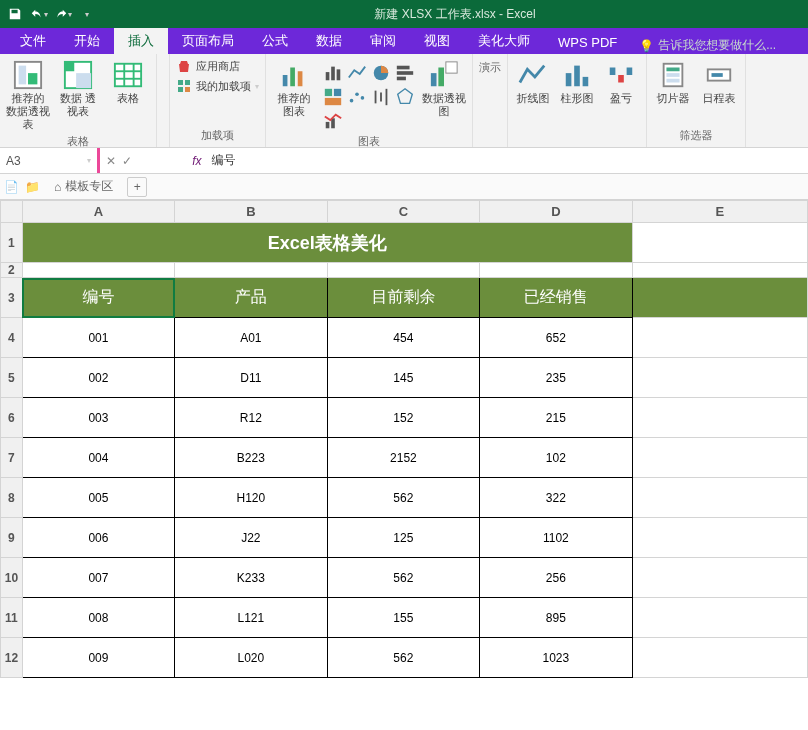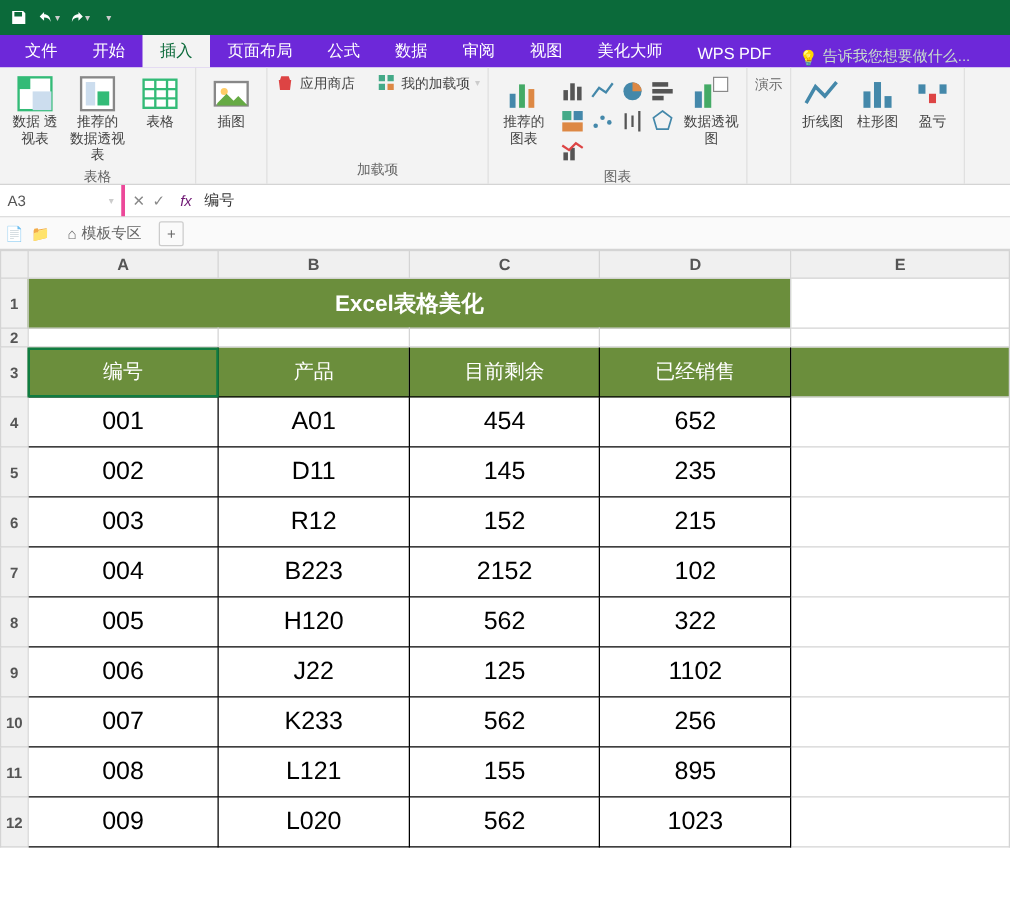--- a/index.html
+++ b/index.html
@@ -19,48 +19,48 @@
 .ribbon-tabs .tell { display: flex; align-items: center; gap: 4px; color: #c8dccc; font-size: 12px; margin-left: 8px; }
 
 
 .ribbon { display: flex; height: 94px; background: #f3f3f3; border-bottom: 1px solid #d4d4d4; }
 .group { display: flex; flex-direction: column; border-right: 1px solid #e0e0e0; padding: 4px 6px 2px 6px; }
 .group .buttons { display: flex; gap: 6px; flex: 1; align-items: flex-start; }
 .group .grp-label { text-align: center; font-size: 11px; color: #666; padding: 2px 0; }
 .bigbtn { display: flex; flex-direction: column; align-items: center; width: 44px; font-size: 11px; color: #444; gap: 2px; padding-top: 2px; }
 .bigbtn .ico { width: 30px; height: 30px; display: flex; align-items: center; justify-content: center; }
 .bigbtn .lbl { text-align: center; line-height: 1.2; }
-.smallstack { display: flex; flex-direction: row; gap: 17px; font-size: 11px; color: #444; justify-content: center; }
+.smallstack { display: flex; flex-direction: column; gap: 4px; font-size: 11px; color: #444; justify-content: center; }
 .smallstack .sitem { display: flex; align-items: center; gap: 4px; }
 .smallstack .sico { width: 16px; height: 16px; }
 .gallery { display: flex; gap: 2px; align-items: flex-start; padding-top: 4px; }
 .gallery .gico { width: 22px; height: 22px; border: 1px solid transparent; }
 .gallery .gcol { display: flex; flex-direction: column; gap: 2px; }
 
 
 .fbar { display: flex; height: 26px; border-bottom: 1px solid #d4d4d4; align-items: center; font-size: 12px; background: #fff; }
 .fbar .namebox { width: 100px; padding: 0 6px; border-right: 3px solid #ec4899; height: 100%; display: flex; align-items: center; justify-content: space-between; color: #555; }
 .fbar .fbtns { display: flex; padding: 0 6px; gap: 6px; color: #888; }
-.fbar .fx { font-style: italic; color: #701a75; padding: 0 6px; }
+.fbar .fx { font-style: italic; color: #701a75; padding: 0 6px; margin-left: 48px; }
 .fbar .finput { flex: 1; padding: 0 4px; color: #333; }
 
 
 .sheettabs { display: flex; height: 26px; border-bottom: 1px solid #d4d4d4; align-items: center; font-size: 12px; color: #666; padding: 0 4px; gap: 6px; background: #fafafa; }
 .sheettabs .stab { padding: 2px 8px; display: flex; align-items: center; gap: 4px; }
 .sheettabs .plus { width: 20px; height: 20px; border: 1px solid #ccc; border-radius: 2px; display: flex; align-items: center; justify-content: center; }
 
 
 .gridwrap { position: relative; overflow: hidden; height: 530px; }
 .grid { border-collapse: collapse; table-layout: fixed; }
 .grid th, .grid td { border: 1px solid #d4d4d4; font-size: 13px; }
 .grid .corner { width: 22px; height: 22px; background: #f0f0f0; }
 .grid .colhead { background: #f0f0f0; color: #555; text-align: center; height: 22px; }
 .grid .rowhead { width: 22px; background: #f0f0f0; color: #555; text-align: center; font-size: 12px; }
 .grid .cw { width: 156px; }
-.grid td.cell { height: 40px; text-align: center; font-size: 20px; background: #fff; }
+.grid td.cell { height: 40px; text-align: center; font-size: 12px; background: #fff; }
 .grid tr.tr-title td.merged { background: #6b8e3c; color: #fff; font-weight: bold; font-size: 18px; height: 30px; }
 .grid tr.tr-blank td.cell { height: 14px; }
 .grid tr.tr-head td.cell { background: #6b8e3c; color: #fff; font-weight: 500; height: 40px; font-size: 16px; }
 .grid tr.data td.cell { border: 1px solid #000; }
 .grid tr.tr-head td.cell { border: 1px solid #000; }
 .grid td.selcell { outline: 2px solid #107c41; outline-offset: -2px; }
 .grid .colhead.last { width: 180px; }
 
 
 .ico svg, .sico svg, .gico svg { width: 100%; height: 100%; }
@@ -85,20 +85,21 @@
     <div class="qbtn">
         <svg viewBox="0 0 16 16">
           <path d="M10 3l4 4-4 4V8c-3 0-5 1-6 4 0-5 3-7 6-7V3z"></path>
         </svg>
         <span class="chev">▾</span>
       </div>
     <div class="qbtn">
         <span class="chev">▾</span>
       </div>
   </div>
+  <div class="title">新建 XLSX 工作表.xlsx - Excel</div>
 </div>
 
 <div class="ribbon-tabs">
   <div class="tab">文件</div>
   <div class="tab">开始</div>
   <div class="tab active">插入</div>
   <div class="tab">页面布局</div>
   <div class="tab">公式</div>
   <div class="tab">数据</div>
   <div class="tab">审阅</div>
@@ -110,68 +111,56 @@
     <span>告诉我您想要做什么...</span>
   </div>
 </div>
 
 <div class="ribbon">
   <div class="group">
     <div class="buttons">
       <div class="bigbtn">
         <div class="ico">
             <svg viewBox="0 0 32 32">
+              <rect x="2" y="2" width="28" height="28" fill="#fff" stroke="#888" stroke-width="2"></rect>
+              <rect x="6" y="6" width="8" height="20" fill="#cde"></rect>
+              <rect x="16" y="14" width="10" height="12" fill="#3b7"></rect>
+            </svg>
+          </div>
+        <div class="lbl">推荐的
+数据透视表</div>
+      </div>
+      <div class="bigbtn">
+        <div class="ico">
+            <svg viewBox="0 0 32 32">
               <rect x="2" y="2" width="28" height="28" fill="#fff" stroke="#3b7" stroke-width="2"></rect>
               <rect x="2" y="2" width="10" height="10" fill="#3b7"></rect>
               <rect x="14" y="14" width="16" height="16" fill="#cde"></rect>
             </svg>
           </div>
         <div class="lbl">数据
 透视表</div>
-      </div>
-      <div class="bigbtn">
-        <div class="ico">
-            <svg viewBox="0 0 32 32">
-              <rect x="2" y="2" width="28" height="28" fill="#fff" stroke="#888" stroke-width="2"></rect>
-              <rect x="6" y="6" width="8" height="20" fill="#cde"></rect>
-              <rect x="16" y="14" width="10" height="12" fill="#3b7"></rect>
-            </svg>
-          </div>
-        <div class="lbl">推荐的
-数据透视表</div>
       </div>
       <div class="bigbtn">
         <div class="ico">
             <svg viewBox="0 0 32 32">
               <rect x="2" y="4" width="28" height="24" fill="#fff" stroke="#3b7" stroke-width="2"></rect>
               <line x1="2" y1="12" x2="30" y2="12" stroke="#3b7" stroke-width="2"></line>
               <line x1="2" y1="20" x2="30" y2="20" stroke="#3b7" stroke-width="2"></line>
               <line x1="12" y1="4" x2="12" y2="28" stroke="#3b7" stroke-width="2"></line>
               <line x1="22" y1="4" x2="22" y2="28" stroke="#3b7" stroke-width="2"></line>
             </svg>
           </div>
         <div class="lbl">表格</div>
       </div>
     </div>
     <div class="grp-label">表格</div>
   </div>
 
   <div class="group">
-    <div class="buttons">
-      <div class="bigbtn">
-        <div class="ico">
-            <svg viewBox="0 0 32 32">
-              <rect x="2" y="6" width="28" height="20" fill="#fff" stroke="#888" stroke-width="2"></rect>
-              <circle cx="10" cy="14" r="3" fill="#fc6"></circle>
-              <path d="M4 24l8-8 6 6 4-4 8 8H4z" fill="#6a4"></path>
-            </svg>
-          </div>
-        <div class="lbl">插图</div>
-      </div>
-    </div>
     <div class="grp-label"></div>
   </div>
 
   <div class="group">
     <div class="buttons">
       <div class="smallstack">
         <div class="sitem">
           <div class="sico"><svg viewBox="0 0 16 16">
                 <path d="M3 6h10l-1 8H4L3 6zm2-3h6l1 3H4l1-3z" fill="#d44"></path>
               </svg></div>
@@ -299,20 +288,45 @@
               <rect x="4" y="8" width="6" height="8" fill="#48a"></rect>
               <rect x="13" y="16" width="6" height="8" fill="#d44"></rect>
               <rect x="22" y="8" width="6" height="8" fill="#48a"></rect>
             </svg>
           </div>
         <div class="lbl">盈亏</div>
       </div>
     </div>
   </div>
 
+  <div class="group">
+    <div class="buttons">
+      <div class="bigbtn" style="width:40px">
+        <div class="ico">
+            <svg viewBox="0 0 32 32">
+              <rect x="6" y="4" width="20" height="24" fill="#fff" stroke="#888" stroke-width="2"></rect>
+              <rect x="9" y="8" width="14" height="4" fill="#4a8"></rect>
+              <rect x="9" y="14" width="14" height="4" fill="#cde"></rect>
+              <rect x="9" y="20" width="14" height="4" fill="#cde"></rect>
+            </svg>
+          </div>
+        <div class="lbl">切片器</div>
+      </div>
+      <div class="bigbtn" style="width:40px">
+        <div class="ico">
+            <svg viewBox="0 0 32 32">
+              <rect x="4" y="10" width="24" height="12" fill="#fff" stroke="#888" stroke-width="2"></rect>
+              <rect x="8" y="14" width="12" height="4" fill="#48a"></rect>
+            </svg>
+          </div>
+        <div class="lbl">日程表</div>
+      </div>
+    </div>
+    <div class="grp-label">筛选器</div>
+  </div>
 </div>
 
 <div class="fbar">
   <div class="namebox">
     <span>A3</span>
     <span class="chev">▾</span>
   </div>
   <div class="fbtns">
     <span>✕</span>
     <span>✓</span>

